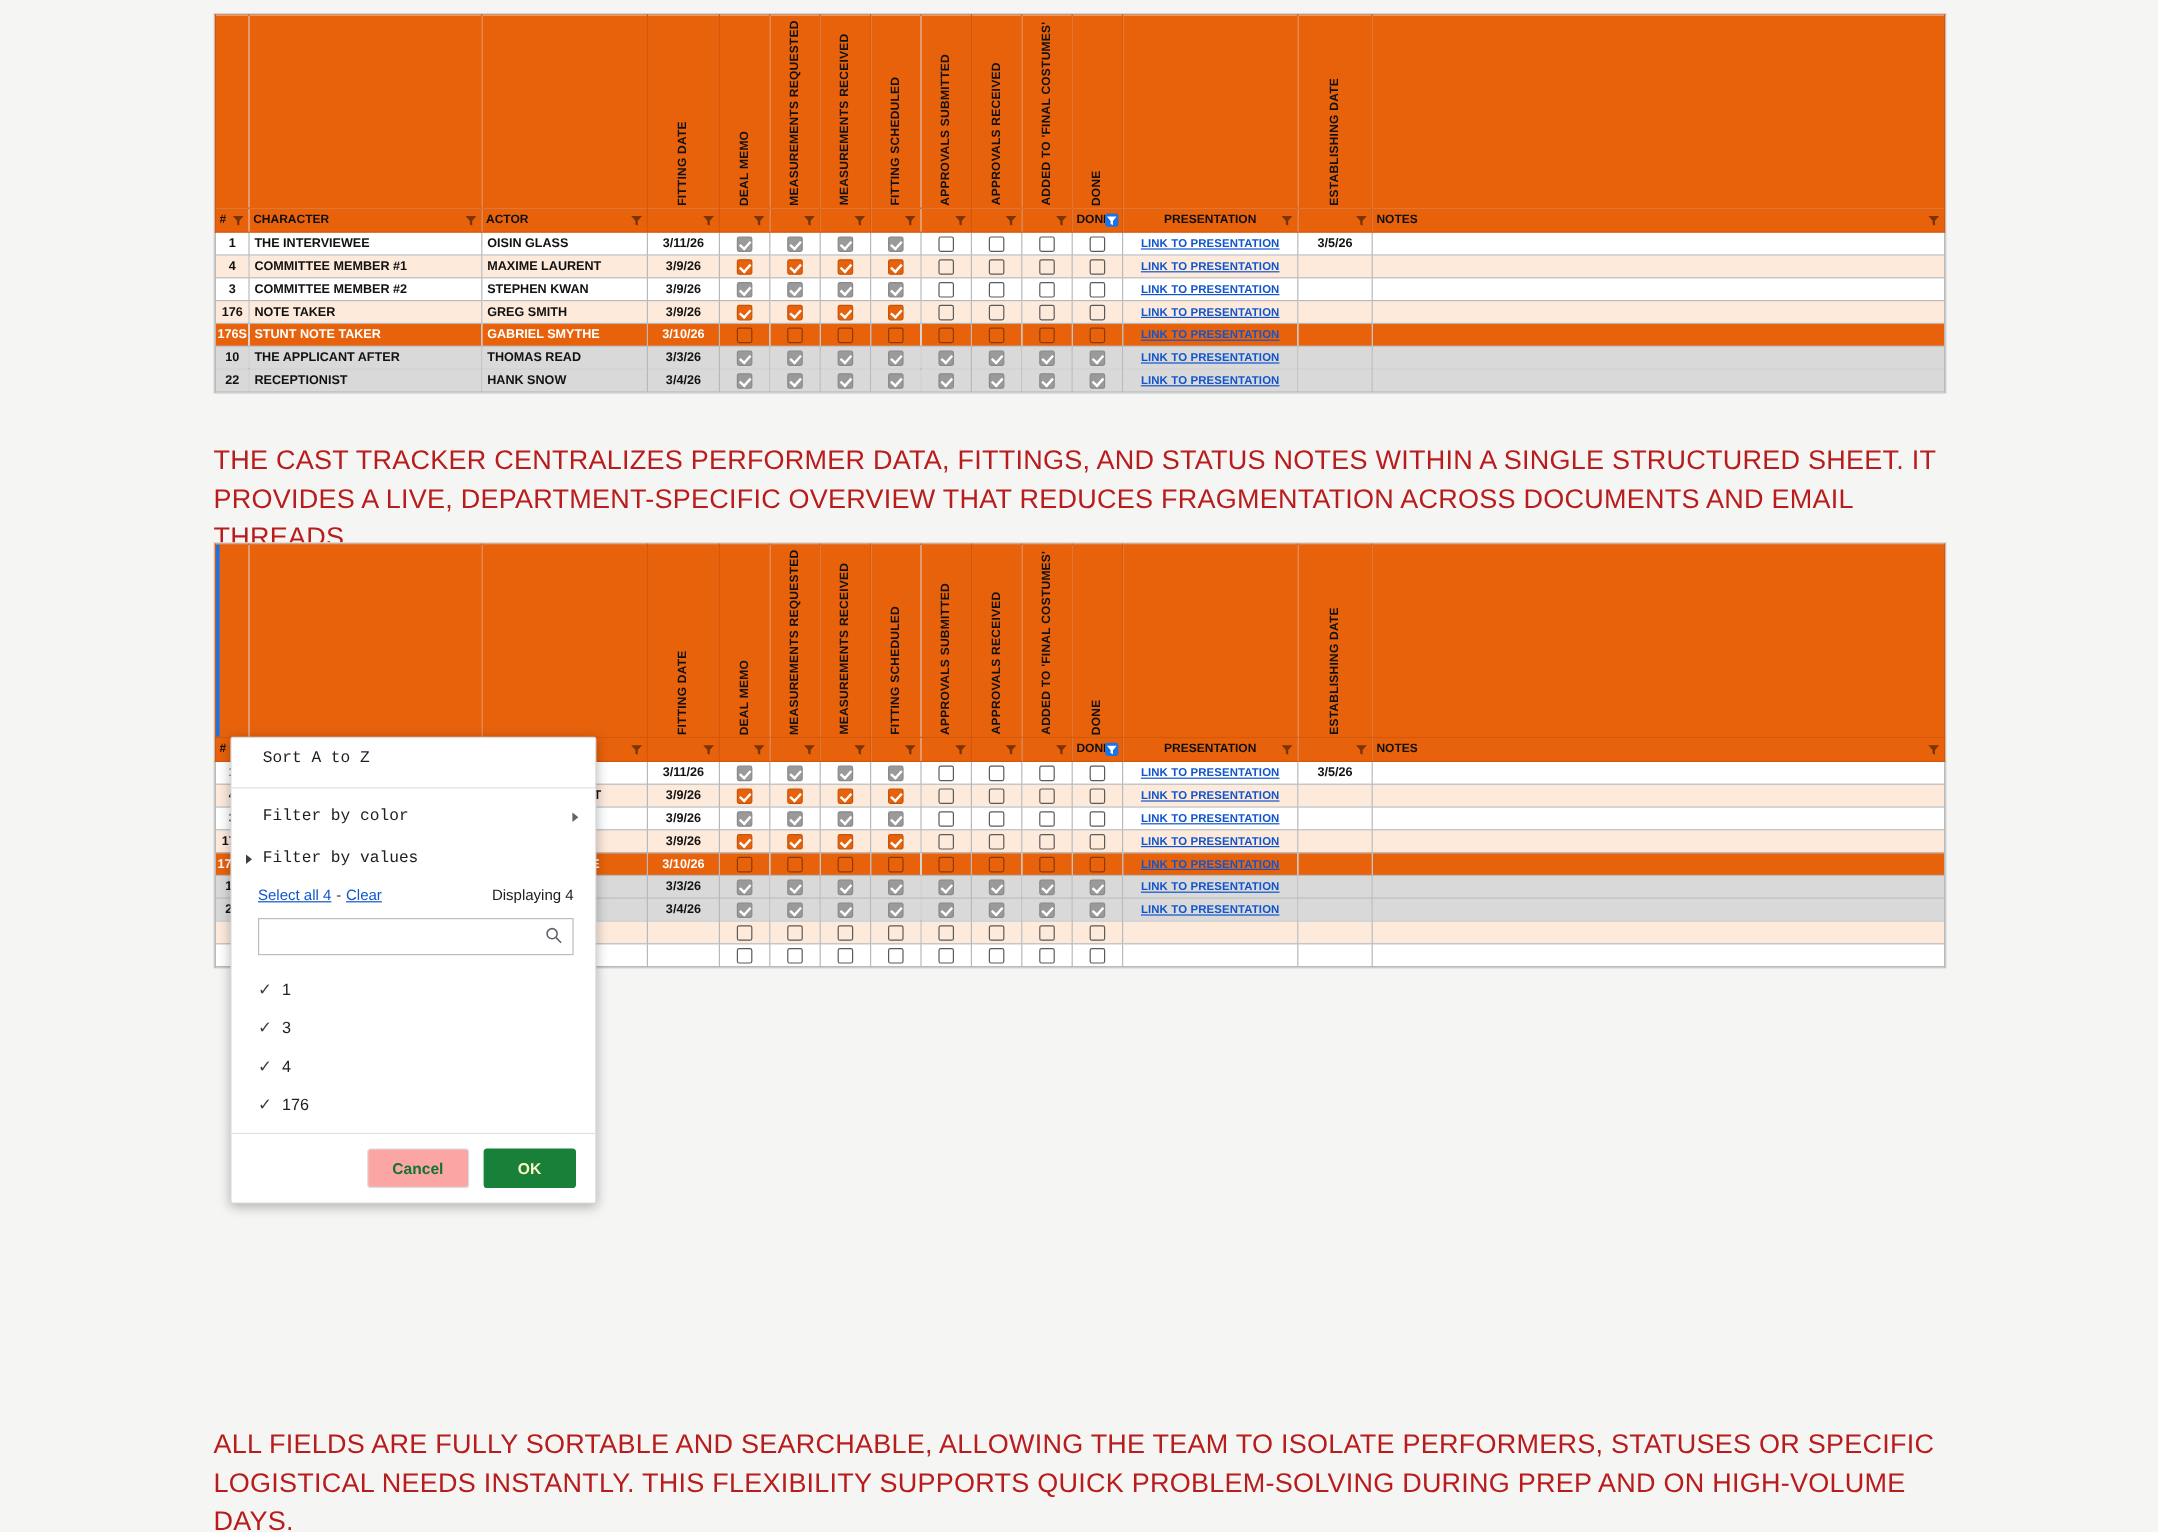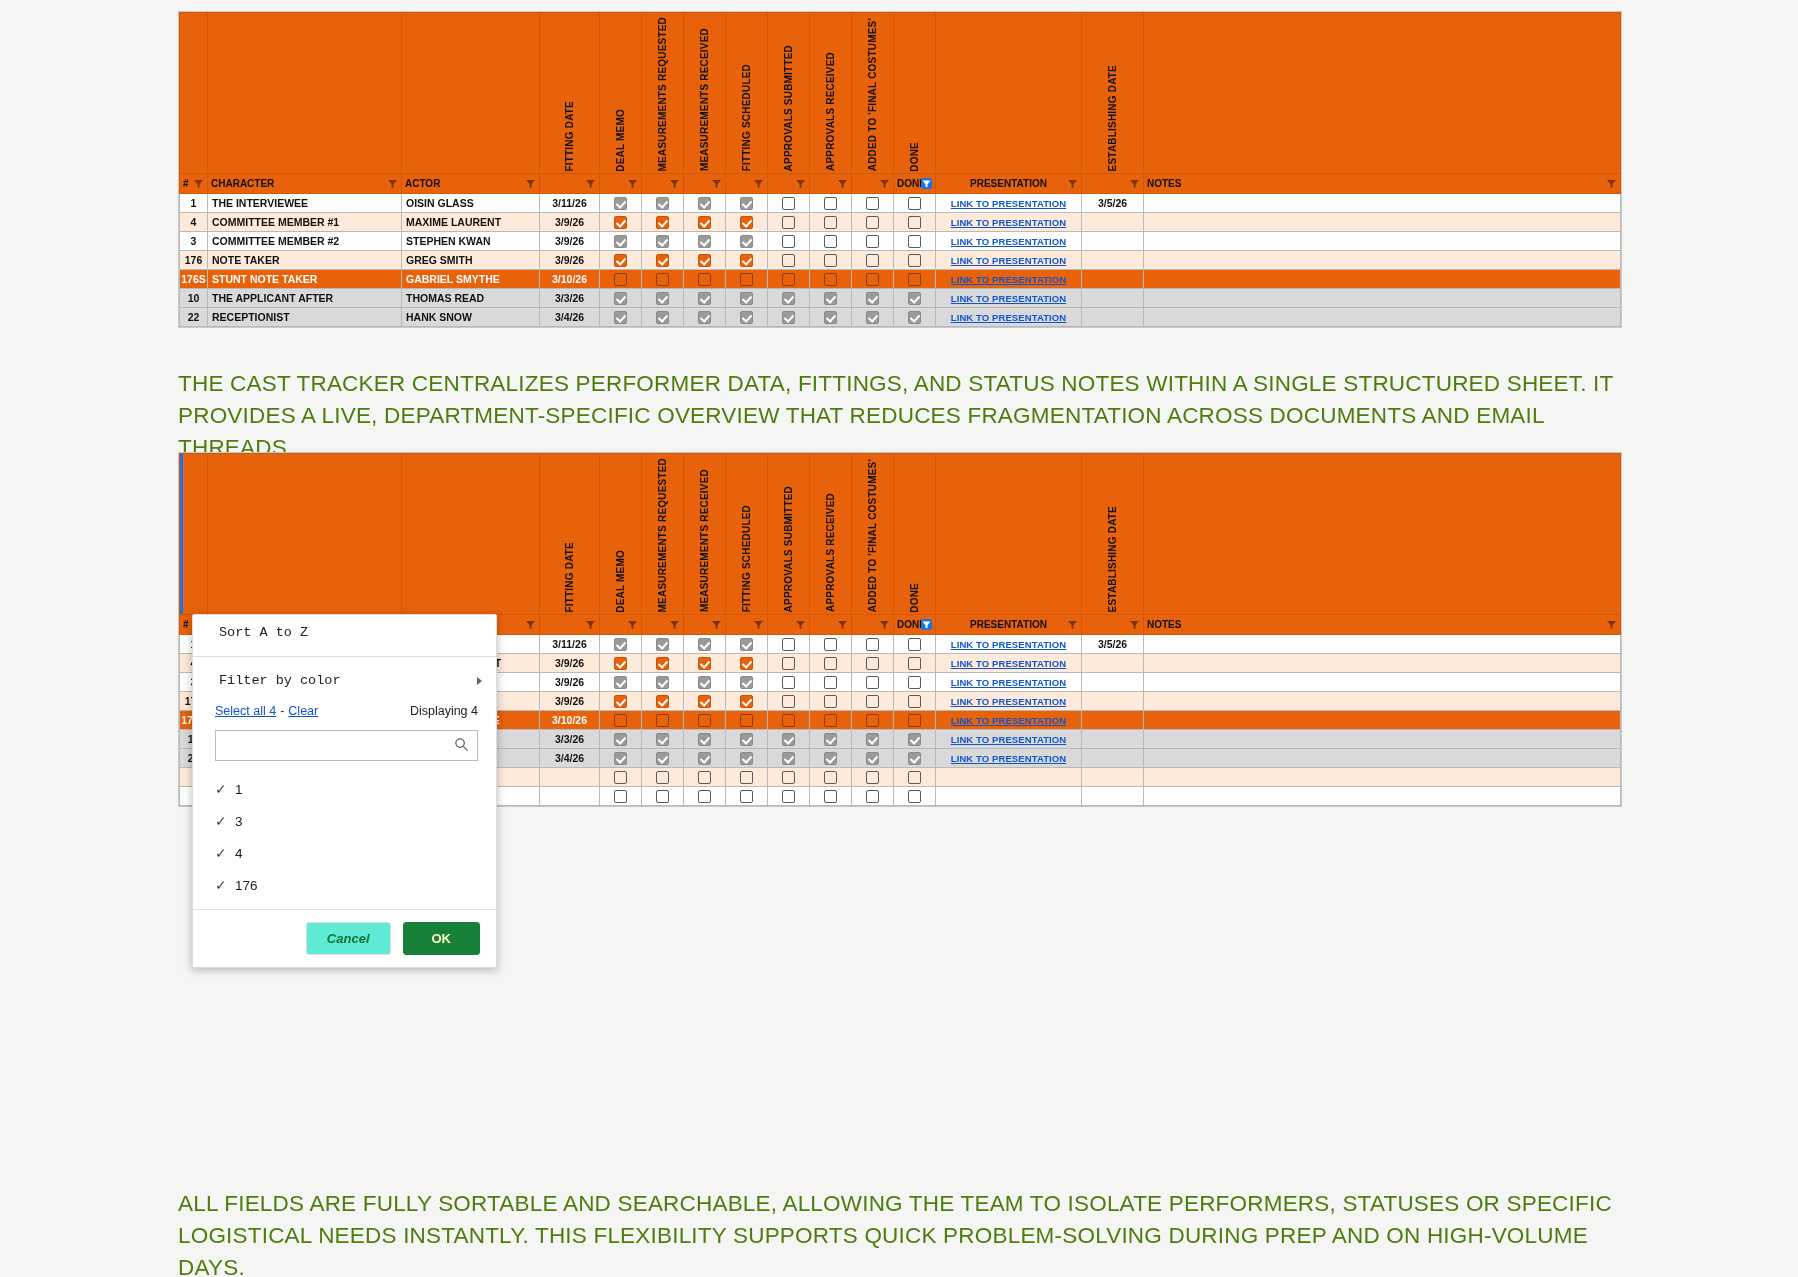--- a/index.html
+++ b/index.html
@@ -170,21 +170,21 @@
   .cb.empty-on-orange { background: #e8620c; border-color: #8a3c06; }
   .cb.empty-tint { background: #fdeadb; border-color: #5a5a5a; }
 
   
   .para {
     position: absolute;
     left: 178px;
     width: 1444px;
     font-size: 22.5px;
     line-height: 32px;
-    color: #4d7c0f;
+    color: #b91c1c;
     letter-spacing: .2px;
     font-weight: 400;
   }
   .para.p1 { top: 345px; }
   .para.p2 { top: 1165px; }
 
   
   .filter-menu {
     position: absolute;
     left: 192px;
@@ -281,24 +281,23 @@
   }
   .btn {
     font-size: 13px;
     padding: 8px 20px;
     border-radius: 3px;
     cursor: pointer;
     font-family: "Liberation Sans", sans-serif;
     font-weight: bold;
   }
   .btn-cancel {
-    background: #5eead4;
+    background: #fca5a5;
     border: 1px solid #dadce0;
     color: #137333;
-    font-style: italic;
   }
   .btn-ok {
     background: #188038;
     border: 1px solid #188038;
     color: #fef9c3;
     padding: 8px 28px;
   }
   
   .sel-edge {
     position: absolute;
@@ -1071,20 +1070,24 @@
 
   <div class="filter-menu">
     <div class="fm-item">
       <span>Sort A to Z</span>
     </div>
     <div class="fm-sep"></div>
     <div class="fm-item">
       <span>Filter by color</span>
       <span class="caret-right"></span>
     </div>
+    <div class="fm-item">
+      <span class="caret-small"></span>
+      <span>Filter by values</span>
+    </div>
 
     <div class="fm-links">
       <a href="#">Select all 4</a>
       <span class="dash">-</span>
       <a href="#">Clear</a>
       <span class="disp">Displaying 4</span>
     </div>
 
     <div class="fm-search">
       <input type="text" placeholder="" style="">

